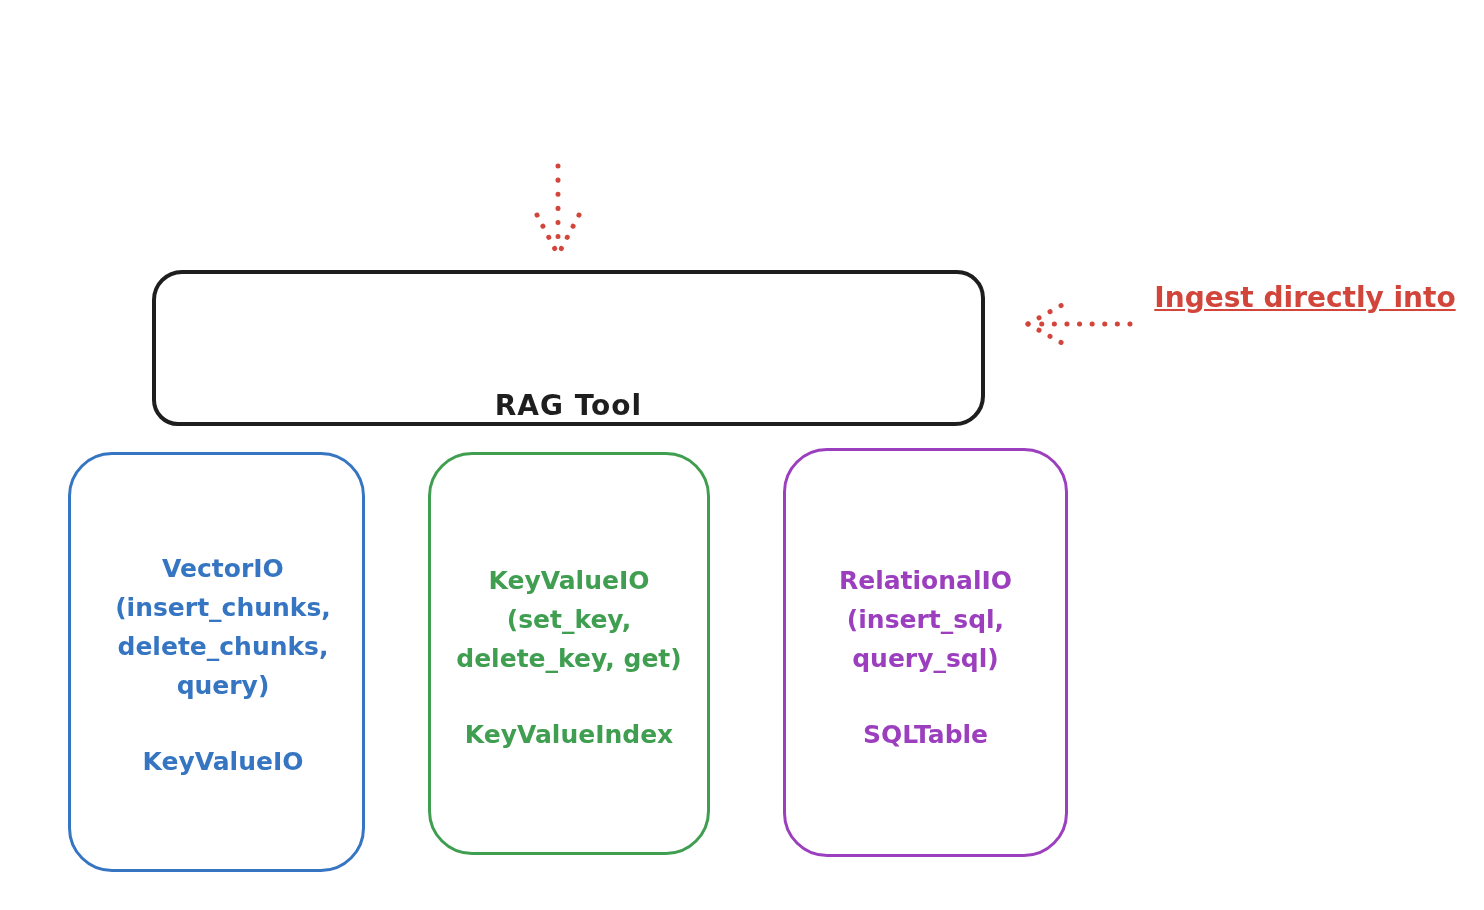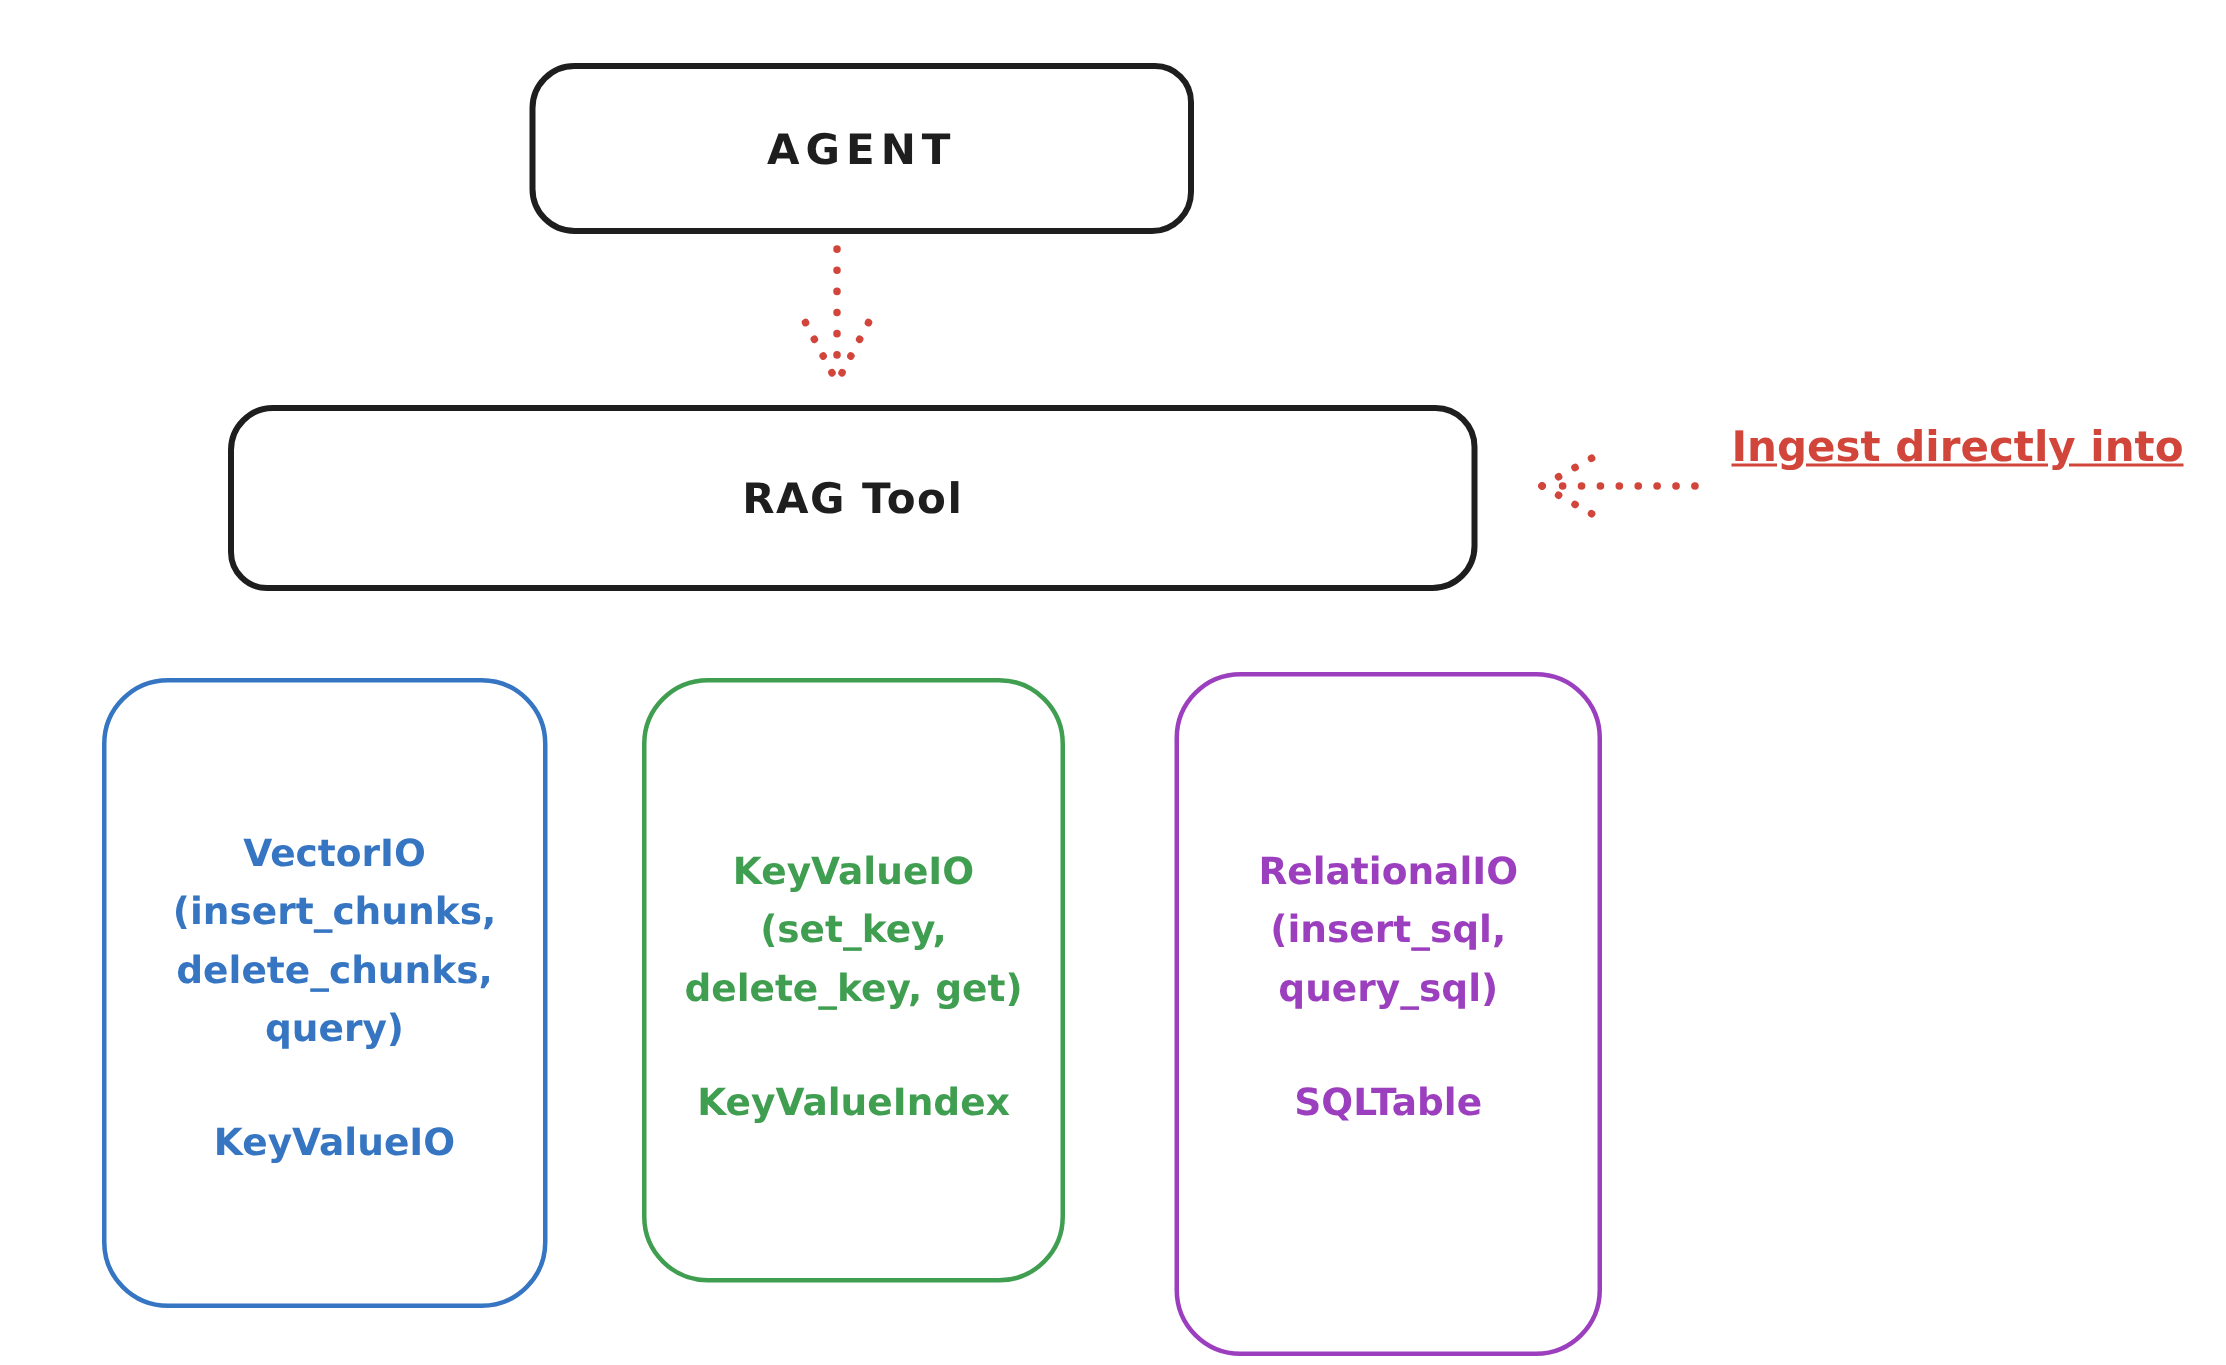--- a/index.html
+++ b/index.html
@@ -31,24 +31,25 @@
     color:var(--ink);
     font-weight:bold;
   }
   .agent-box{
     left:353px; top:42px; width:443px; height:114px;
     border-radius:30px 26px 28px 30px;
     font-size:28px;
     letter-spacing:4px;
   }
   .rag-box{
-    left:152px; top:270px; width:833px; height:124px;
+    left:152px; top:270px; width:833px; height:156px;
     border-radius:30px 28px 30px 26px;
     font-size:28px;
     letter-spacing:1px;
+    align-items:flex-end;
   }
   .arrow{position:absolute;}
   .dot-stroke{
     fill:none;
     stroke:var(--red);
     stroke-width:5;
     stroke-linecap:round;
     stroke-dasharray:0.1 14;
   }
   .dot-stroke.tight{stroke-dasharray:0.1 12.5;}
@@ -80,36 +81,33 @@
     padding-top:94px;
     padding-left:13px;
   }
   .store-green{
     left:428px; top:452px; width:282px; height:403px;
     border-color:var(--green); color:var(--green);
     padding-top:106px;
     text-align:center;
   }
   .store-purple{
-    left:783px; top:448px; width:285px; height:456px;
+    left:783px; top:448px; width:285px; height:409px;
     border-color:var(--purple); color:var(--purple);
     padding-top:110px;
   }
   .index-label{
     margin-top:37px;
   }
 </style>
 </head>
 <body>
 
 <div class="canvas">
 
-  <div class="box box-black agent-box">
-    <span>AGENT</span>
-  </div>
 
   <svg class="arrow" style="left:518px;top:158px;" width="80" height="110" viewBox="0 0 80 110" aria-hidden="true">
     <path class="dot-stroke" d="M40 8 L40 88"></path>
     <path class="dot-stroke tight" d="M19 57 L39 95"></path>
     <path class="dot-stroke tight" d="M61 57 L41 95"></path>
   </svg>
 
   <div class="box box-black rag-box">
     <span>RAG Tool</span>
   </div>

